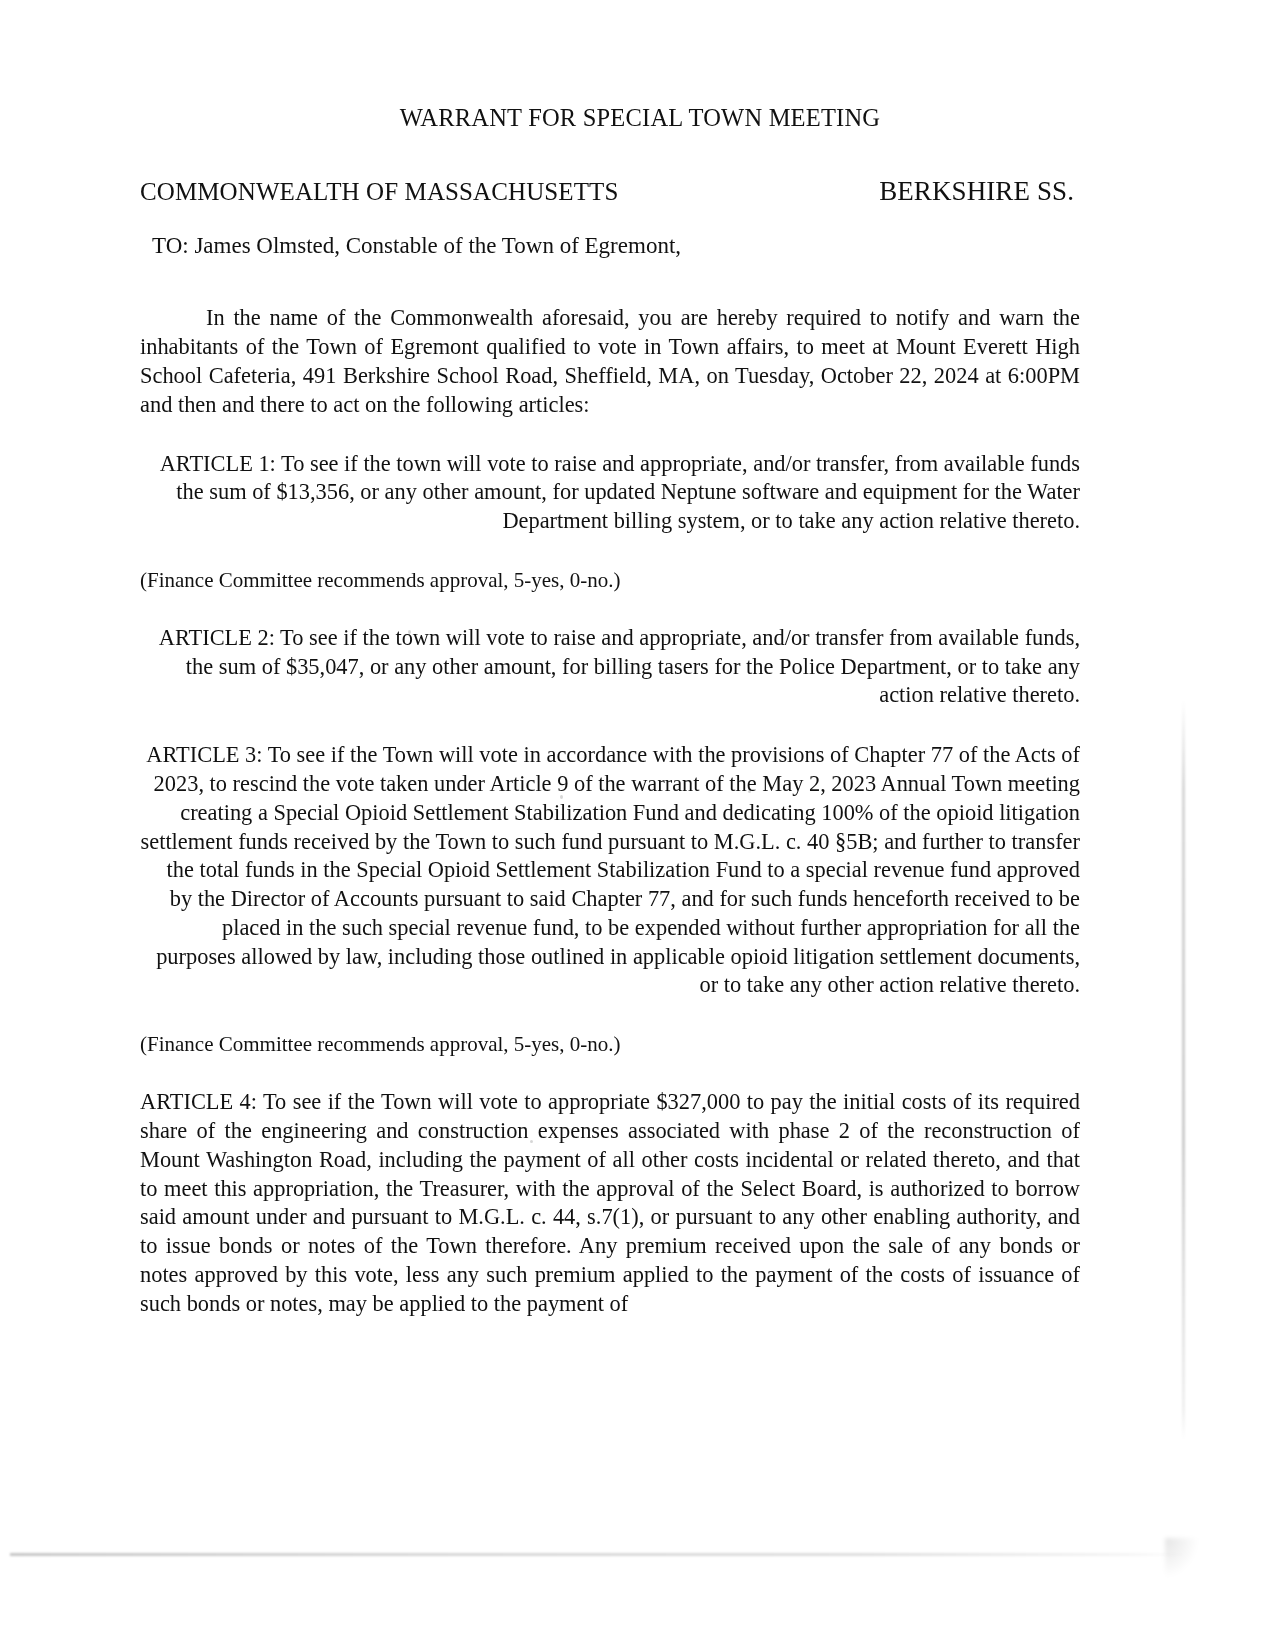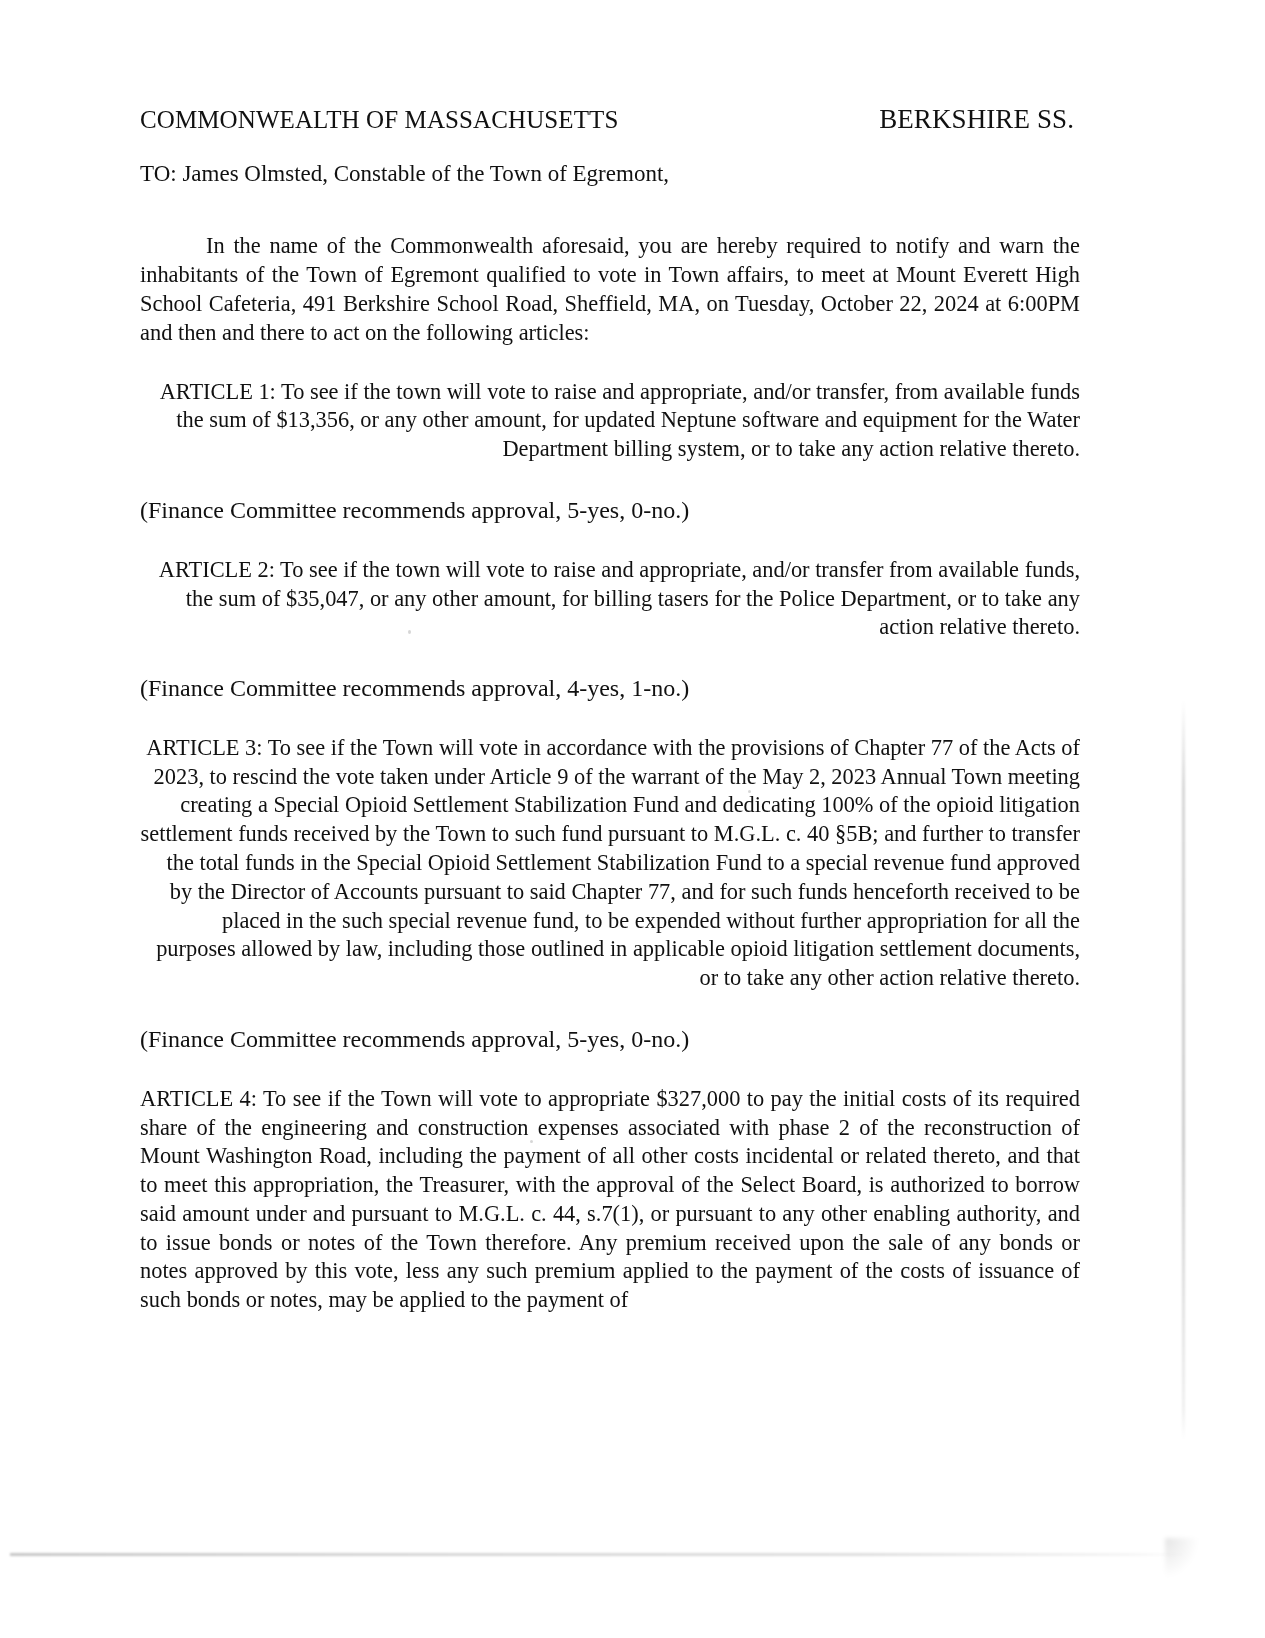--- a/index.html
+++ b/index.html
@@ -89,36 +89,36 @@
     justify-content: space-between;
     align-items: baseline;
     margin: 0 0 24px 0;
     padding-right: 6px;
   }
   .header-left  { font-size: 25px; letter-spacing: 0.1px; }
   .header-right { font-size: 27px; letter-spacing: 0.1px; white-space: nowrap; }
 
   .line {
     font-size: 23px;
-    margin: 0 0 44px 0;
+    margin: 0 0 44px 12px;
     line-height: 1.28;
   }
 
   .para {
     font-size: 22.4px;
     line-height: 1.285;
     margin: 0 0 30px 0;
     text-align: justify;
     text-justify: inter-word;
   }
   .para.indent-first { text-indent: 66px; font-family: Liberation Serif, serif; }
   .para.no-justify { text-align: right; }
 
   .note {
-    font-size: 24px;
+    font-size: 21px;
     line-height: 1.285;
     margin: 0 0 30px 0;
   }
 
   
   .article { margin-bottom: 31px; }
 
   
   .speckle {
     position: absolute;
@@ -136,36 +136,36 @@
   <div id="page-edge-bottom"></div>
   <div id="page-edge-bottomright"></div>
 
   <div class="speckle" style="left:408px; top:630px; width:3px; height:4px;"></div>
   <div class="speckle" style="left:560px; top:795px; width:3px; height:4px;"></div>
   <div class="speckle" style="left:748px; top:790px; width:3px; height:3px;"></div>
   <div class="speckle" style="left:530px; top:1140px; width:3px; height:3px;"></div>
 
   <div id="content">
 
+    <div class="doc-title">WARRANT FOR SPECIAL TOWN MEETING</div>
 
     <div class="header-row">
       <div class="header-left">COMMONWEALTH OF MASSACHUSETTS</div>
       <div class="header-right">BERKSHIRE SS.</div>
     </div>
 
     <div class="line">TO: James Olmsted, Constable of the Town of Egremont,</div>
 
 
     <div class="para indent-first">In the name of the Commonwealth aforesaid, you are hereby required to notify and warn the inhabitants of the Town of Egremont qualified to vote in Town affairs, to meet at Mount Everett High School Cafeteria, 491 Berkshire School Road, Sheffield, MA, on Tuesday, October 22, 2024 at 6:00PM and then and there to act on the following articles:</div>
 
     <div class="para article no-justify">ARTICLE 1: To see if the town will vote to raise and appropriate, and/or transfer, from available funds the sum of $13,356, or any other amount, for updated Neptune software and equipment for the Water Department billing system, or to take any action relative thereto.</div>
     <div class="note">(Finance Committee recommends approval, 5-yes, 0-no.)</div>
 
     <div class="para article no-justify">ARTICLE 2: To see if the town will vote to raise and appropriate, and/or transfer from available funds, the sum of $35,047, or any other amount,  for billing tasers for the Police Department, or to take any action relative thereto.</div>
-    <div class="note">(Finance Committee recommends approval, 4-yes, 1-no.)</div>
 
     <div class="para article no-justify">ARTICLE 3: To see if the Town will vote in accordance with the provisions of Chapter 77 of the Acts of 2023, to rescind the vote taken under Article 9 of the warrant of the May 2, 2023 Annual Town meeting creating a Special Opioid Settlement Stabilization Fund and dedicating 100% of the opioid litigation settlement funds received by the Town to such fund pursuant to M.G.L. c. 40 §5B; and further to transfer the total funds in the Special Opioid Settlement Stabilization Fund to a special revenue fund approved by the Director of Accounts pursuant to said Chapter 77, and for such funds henceforth received to be placed in the such special revenue fund, to be expended without further appropriation for all the purposes allowed by law, including those outlined in applicable opioid litigation settlement documents, or to take any other action relative thereto.</div>
     <div class="note">(Finance Committee recommends approval, 5-yes, 0-no.)</div>
 
     <div class="para article">ARTICLE 4:  To see if the Town will vote to appropriate $327,000 to pay the initial costs of its required share of the engineering and construction expenses associated with phase 2 of the reconstruction of Mount Washington Road, including the payment of all other costs incidental or related thereto, and that to meet this appropriation, the Treasurer, with the approval of the Select Board, is authorized to borrow said amount under and pursuant to M.G.L. c. 44, s.7(1), or pursuant to any other enabling authority, and to issue bonds or notes of the Town therefore.  Any premium received upon the sale of any bonds or notes approved by this vote, less any such premium applied to the payment of the costs of issuance of such bonds or notes, may be applied to the payment of</div>
 
   </div>
 </div>
 
 </body></html>

